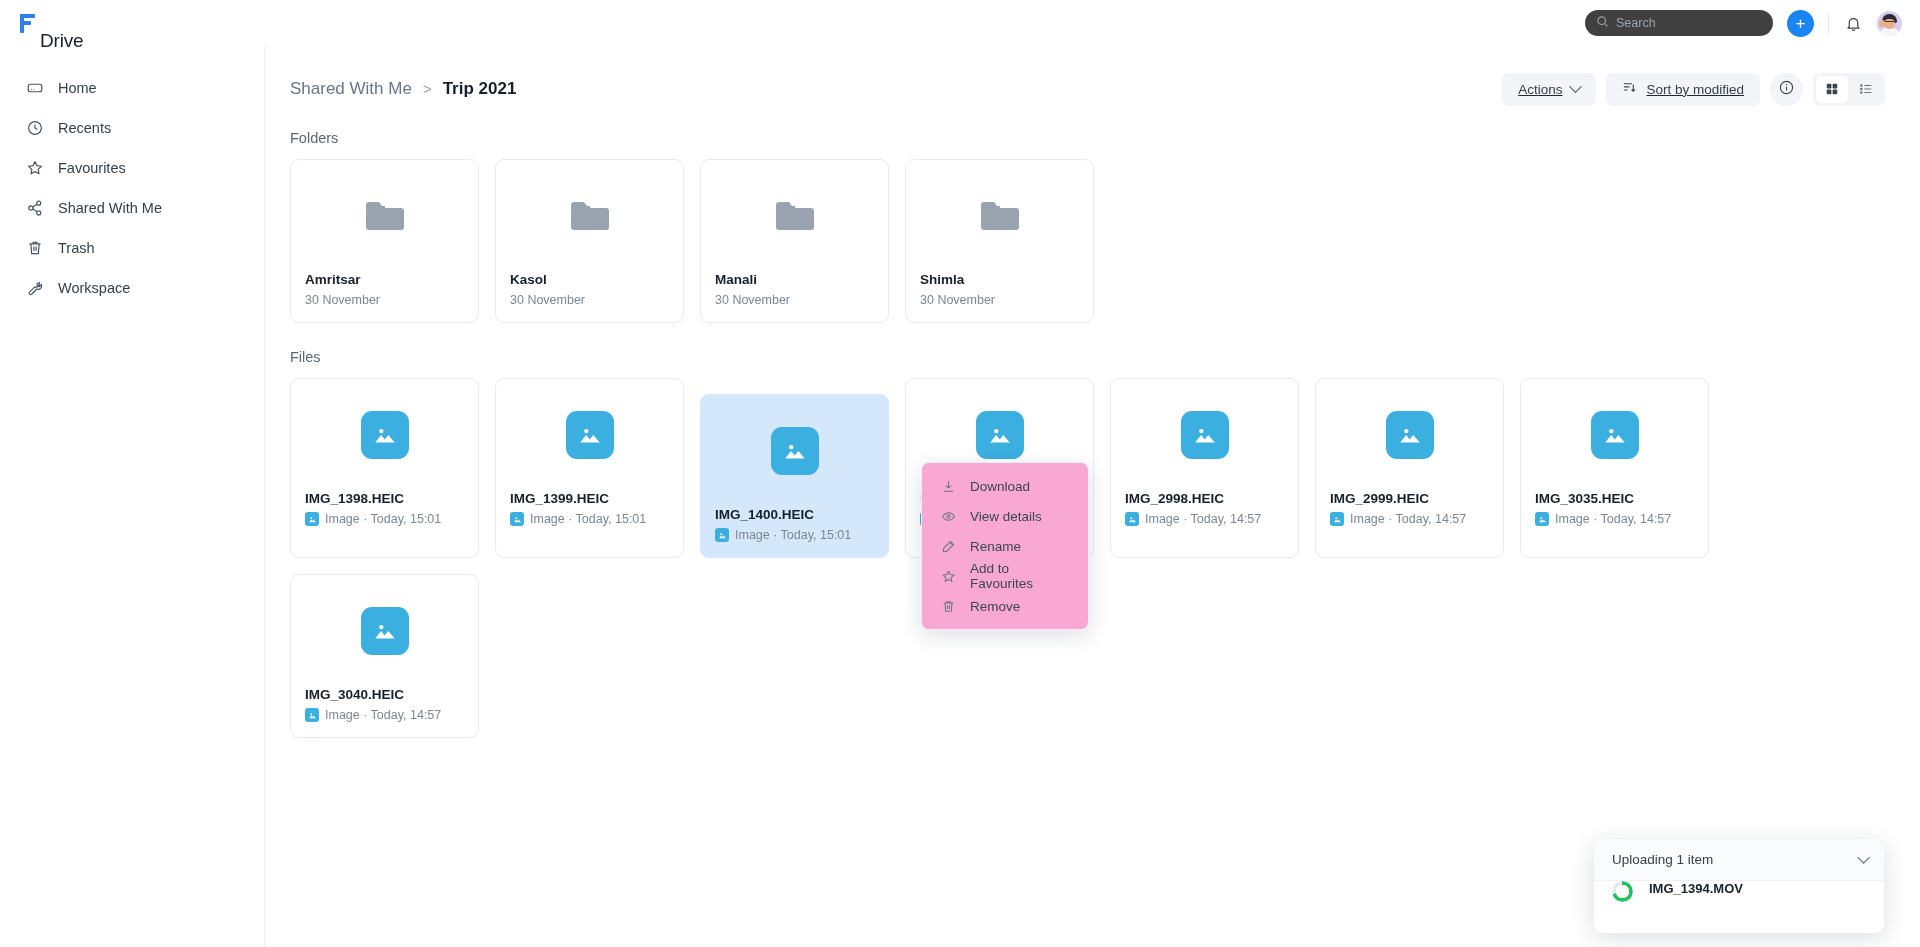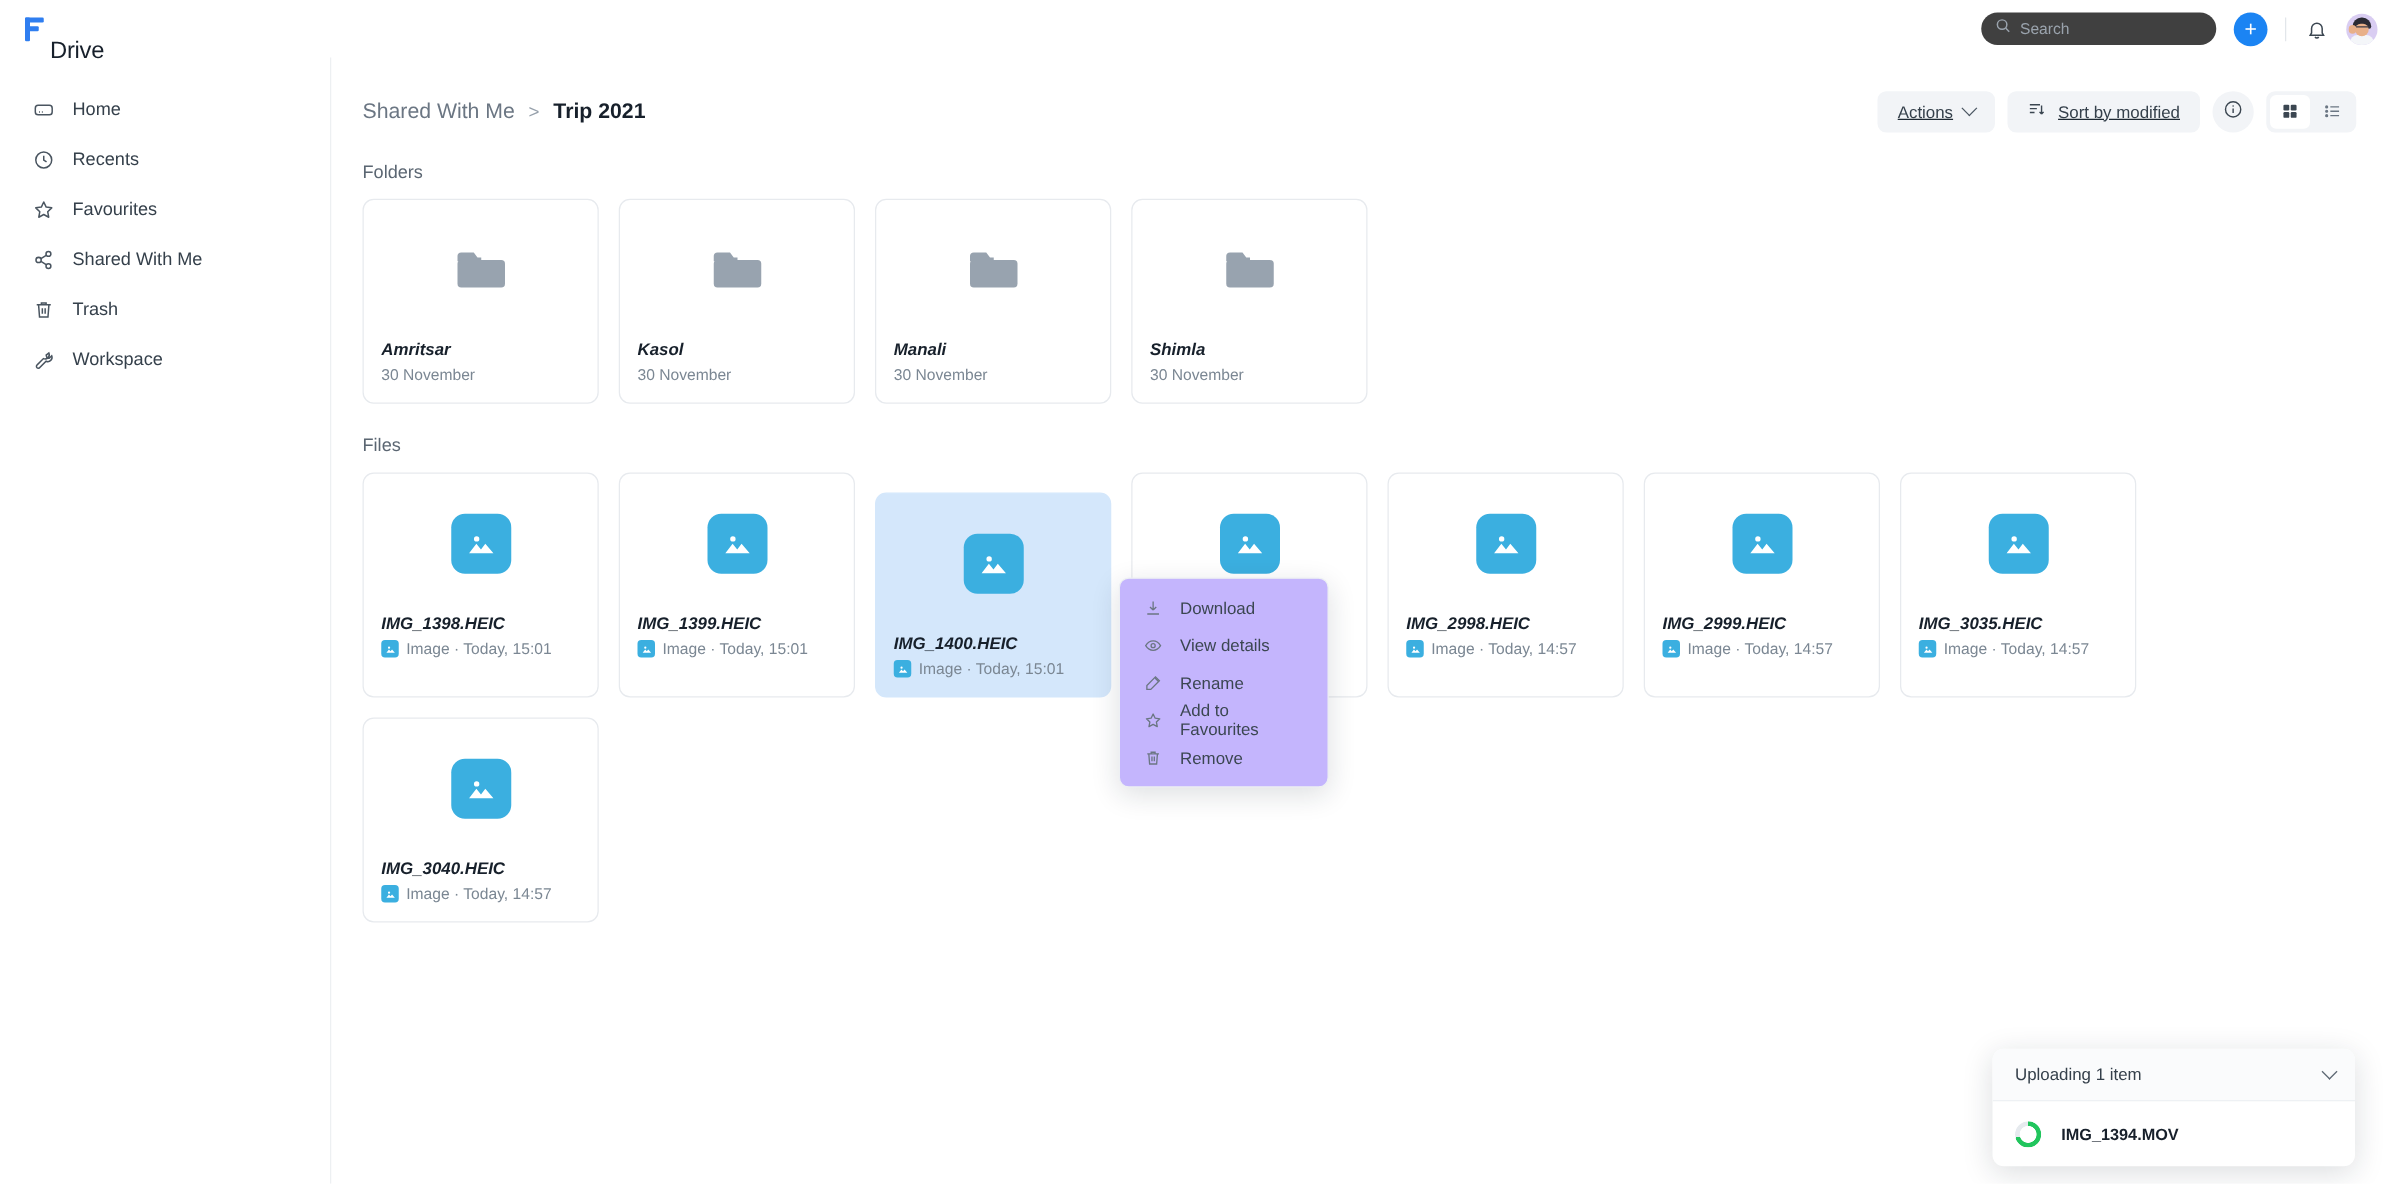--- a/index.html
+++ b/index.html
@@ -82,55 +82,55 @@
   .section-title { font-size: 14.5px; color: #5b6672; padding: 0 25px; margin-top: 12px; margin-bottom: 13px; }
   .grid { display: flex; flex-wrap: wrap; gap: 16px; padding: 0 25px; }
 
   .card {
     width: 189px; border: 1px solid #e7eaee; border-radius: 9px;
     background: #fff; cursor: pointer; position: relative;
   }
   .card.selected { background: #d4e7fb; border-color: #d4e7fb; margin-top: 16px; }
   .card-thumb { height: 112px; display: flex; align-items: center; justify-content: center; }
   .card-body { padding: 0 14px 15px 14px; }
-  .card-name { font-size: 13.5px; font-weight: bold; color: #17202b; white-space: nowrap; overflow: hidden; text-overflow: ellipsis; font-style: italic; }
+  .card-name { font-size: 13.5px; font-weight: bold; color: #17202b; white-space: nowrap; overflow: hidden; text-overflow: ellipsis; }
   .card-meta { font-size: 12.5px; color: #7b8793; margin-top: 6px; display: flex; align-items: center; gap: 6px; }
 
   .folder-ico { width: 42px; height: 34px; }
   .img-ico {
     width: 48px; height: 48px; border-radius: 11px; background: #3bafe0;
     display: flex; align-items: center; justify-content: center;
   }
   .mini-img { width: 14px; height: 14px; border-radius: 3px; background: #3bafe0; display: inline-flex; align-items: center; justify-content: center; flex: 0 0 14px; }
 
   
   .ctx {
-    position: absolute; left: 630px; top: 416px; width: 168px;
-    background: #c4b5fd; border-radius: 8px; border: 1px solid #edf0f3;
+    position: absolute; left: 656px; top: 416px; width: 168px;
+    background: #f9a8d4; border-radius: 8px; border: 1px solid #edf0f3;
     box-shadow: 0 6px 22px rgba(20,32,48,0.14); padding: 8px 0; z-index: 40;
   }
   .ctx-item {
     display: flex; align-items: center; gap: 14px; height: 30px;
     padding: 0 18px; font-size: 13.5px; color: #3b4651; cursor: pointer;
   }
   .ctx-ico { width: 16px; height: 16px; display: flex; align-items: center; justify-content: center; flex: 0 0 16px; }
 
   
   .toast {
     position: absolute; right: 36px; bottom: 14px; width: 290px;
     background: #fff; border-radius: 9px; box-shadow: 0 5px 24px rgba(20,32,48,0.15);
     overflow: hidden; z-index: 50;
   }
   .toast-head {
     height: 42px; background: #fafbfc; border-bottom: 1px solid #eef1f4;
     display: flex; align-items: center; padding: 0 18px; font-size: 13.5px; color: #35404b;
     cursor: pointer;
   }
   .toast-head .chev2 { margin-left: auto; width: 9px; height: 9px; border-right: 1.6px solid #5b6672; border-bottom: 1.6px solid #5b6672; transform: rotate(45deg) translateY(-3px); }
-  .toast-row { height: 52px; display: flex; align-items: center; gap: 16px; padding: 0 18px; font-size: 13px; color: #17202b; font-weight: bold; }
+  .toast-row { height: 52px; display: flex; gap: 16px; padding: 0 18px; font-size: 13px; color: #17202b; font-weight: bold; }
   .spinner {
     width: 21px; height: 21px; border-radius: 50%;
     background: conic-gradient(#21c55d 0deg 255deg, #e6eaee 255deg 360deg);
     -webkit-mask: radial-gradient(circle, transparent 6.5px, #000 7px);
     mask: radial-gradient(circle, transparent 6.5px, #000 7px);
     flex: 0 0 21px;
   }
 </style>
 </head>
 <body>

